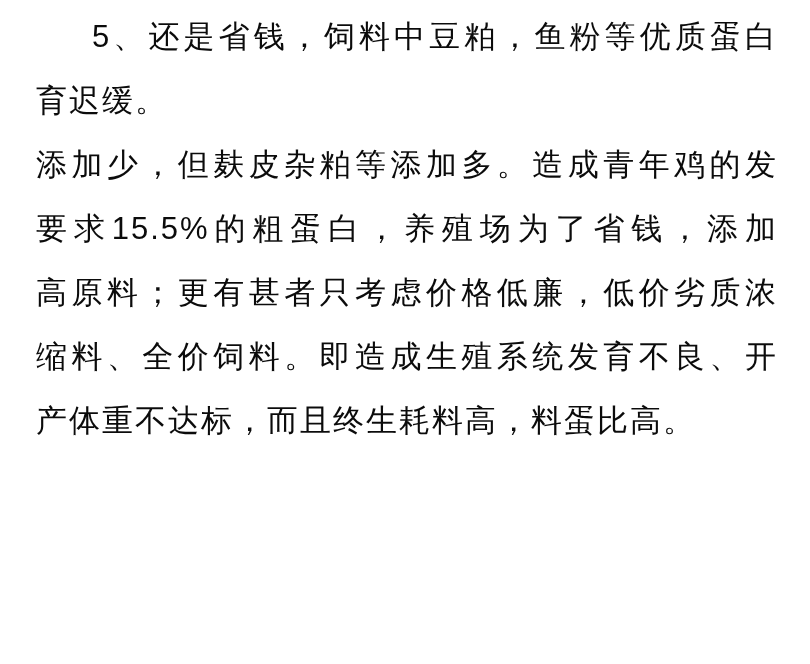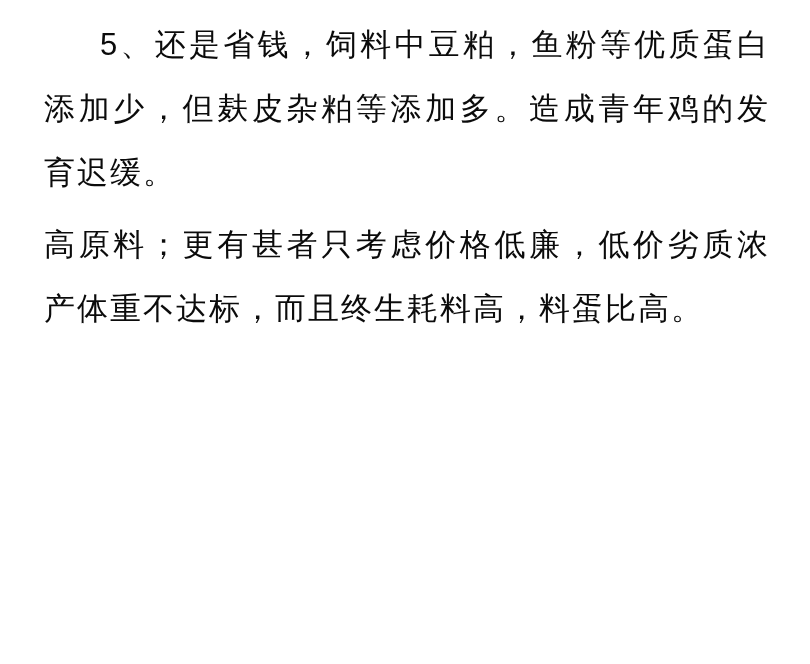--- a/index.html
+++ b/index.html
@@ -16,21 +16,21 @@
     width: 810px;
     height: 664px;
     box-sizing: border-box;
     padding: 5px 32px 0 36px;
     background: #ffffff;
   }
   .doc-body {
     width: 100%;
   }
   .paragraph {
-    margin: 8px;
+    margin: 0;
     padding: 0;
   }
   .line {
     font-size: 31px;
     line-height: 64px;
     letter-spacing: 2px;
     color: #0b0b0b;
     white-space: nowrap;
     text-align: left;
     font-weight: 400;
@@ -45,21 +45,23 @@
     text-indent: 56px;
   }
 </style>
 </head>
 <body>
 
 <main class="page" style="background: rgb(255, 255, 255); color: rgb(11, 11, 11);">
   <article class="doc-body">
       <div class="paragraph">
         <div class="line justify indent">5、还是省钱，饲料中豆粕，鱼粉等优质蛋白</div>
+        <div class="line">育迟缓。</div>
         <div class="line justify">添加少，但麸皮杂粕等添加多。造成青年鸡的发</div>
-        <div class="line">育迟缓。</div>
       </div>
       <div class="paragraph">
+        <div class="line justify">要求15.5%的粗蛋白，养殖场为了省钱，添加</div>
         <div class="line justify">高原料；更有甚者只考虑价格低廉，低价劣质浓</div>
+        <div class="line justify">缩料、全价饲料。即造成生殖系统发育不良、开</div>
         <div class="line">产体重不达标，而且终生耗料高，料蛋比高。</div>
       </div>
     </article>
 </main>
 
 </body></html>

